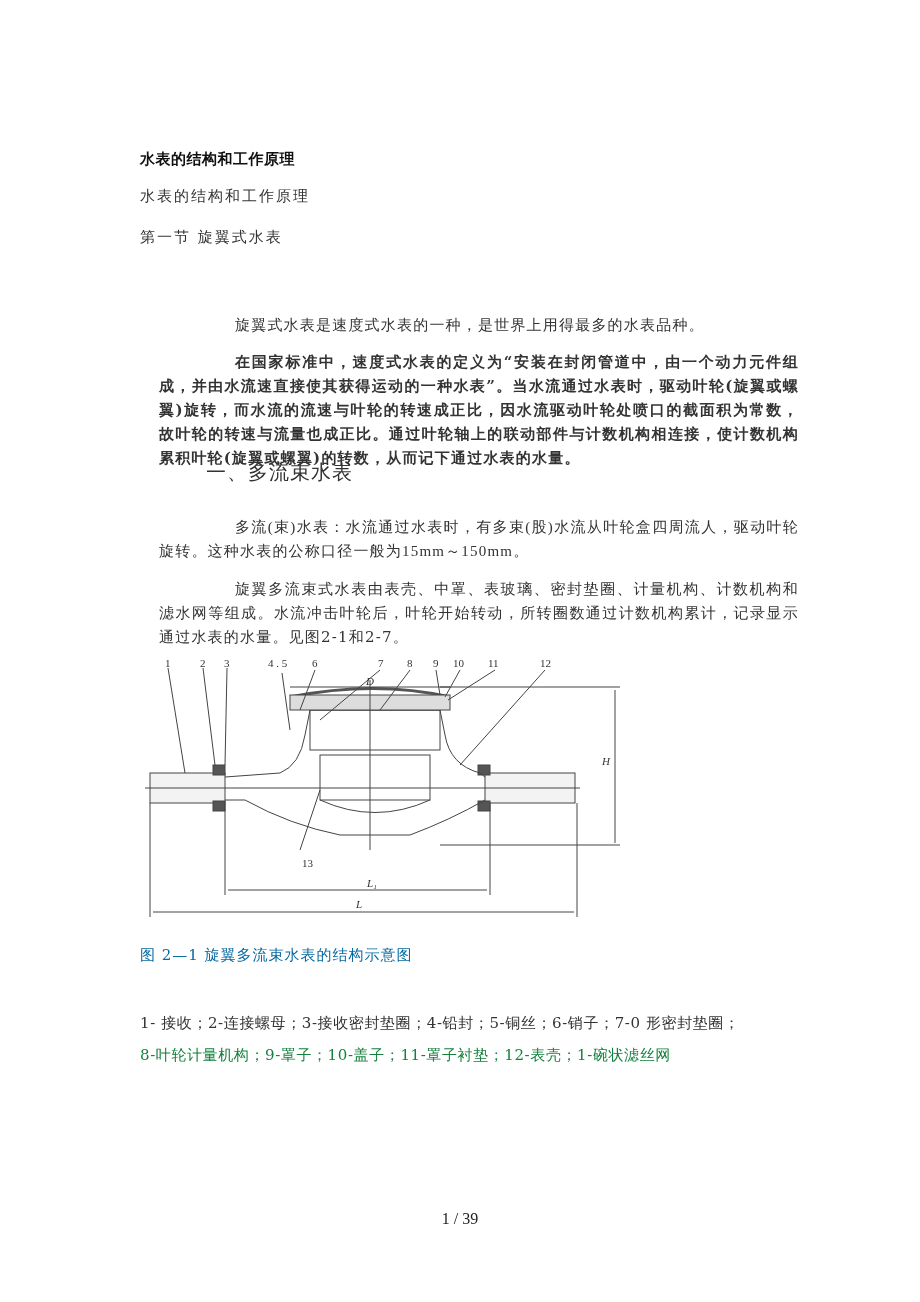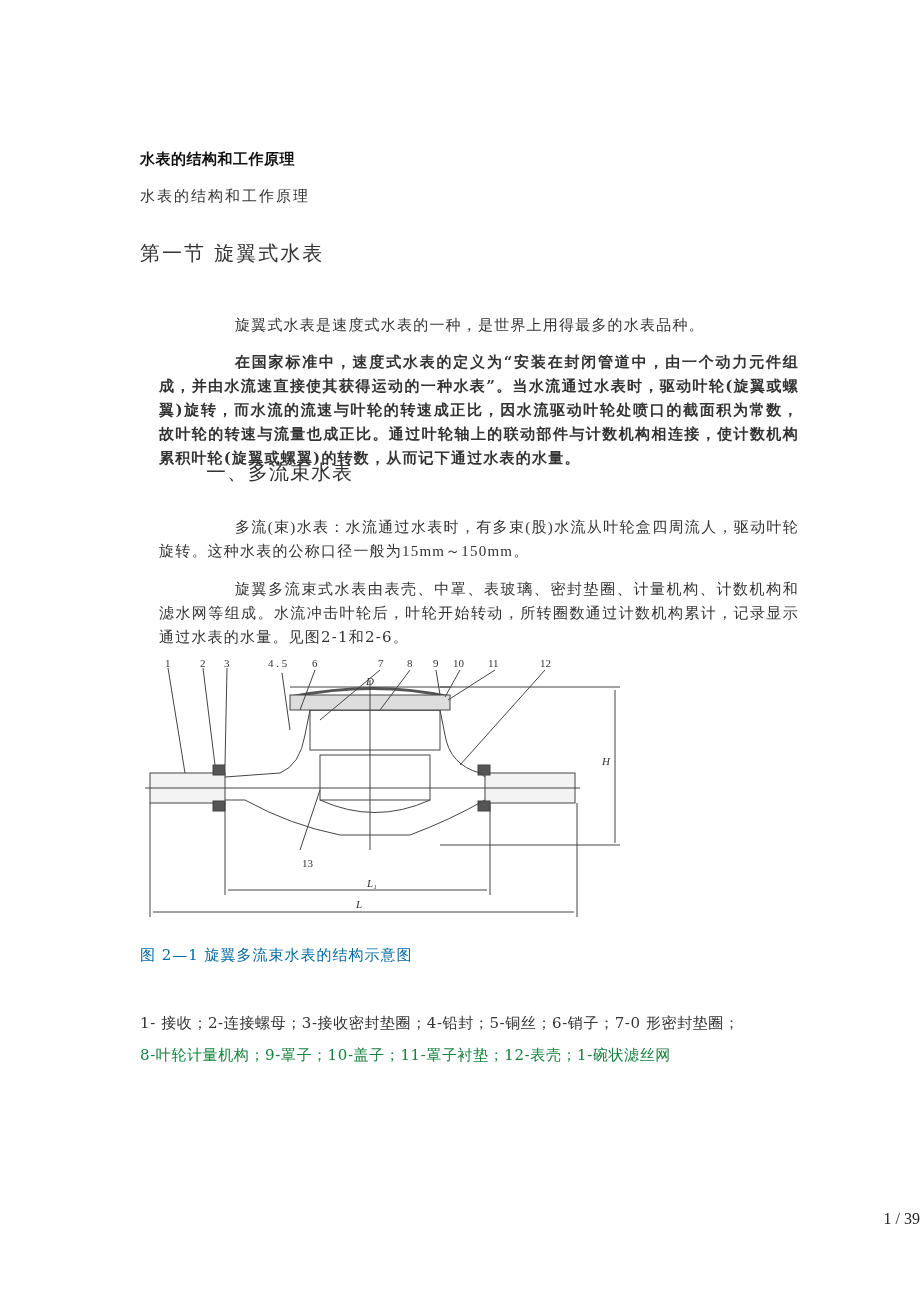--- a/index.html
+++ b/index.html
@@ -1,48 +1,48 @@
 <!DOCTYPE html>
 <html><head>
 <meta charset="utf-8">
 <style>
   html, body { margin: 0; padding: 0; background: #ffffff; }
   body { width: 920px; height: 1302px; position: relative; overflow: hidden;
          font-family: "DejaVu Serif", serif; color: #222; }
   .abs { position: absolute; }
   .title-bold { left: 140px; top: 150px; font-size: 15px; font-weight: bold; color: #111; font-family: "DejaVu Sans", sans-serif; letter-spacing: 0.5px; }
   .subtitle { left: 140px; top: 187px; font-size: 15px; color: #333; letter-spacing: 2px; }
-  .section { left: 140px; top: 240px; font-size: 20px; color: #333; letter-spacing: 2px; }
+  .section { left: 140px; top: 228px; font-size: 15px; color: #333; letter-spacing: 2px; }
   .para { left: 140px; width: 640px; font-size: 15px; line-height: 24px; color: #333; letter-spacing: 1.2px; text-align: justify; margin-left: 19px; }
   .indent { text-indent: 76px; }
   .p1 { top: 313px; }
   .p2 { top: 350px; font-weight: bold; }
   .h1 { left: 206px; top: 459px; font-size: 20px; color: #333; letter-spacing: 1px; text-align: right; }
   .p3 { top: 515px; font-family: Liberation Serif, serif; }
   .p4 { top: 577px; }
   .figure { left: 140px; top: 655px; width: 500px; height: 270px; }
   .caption { left: 140px; top: 946px; font-size: 15px; color: #0369a1; letter-spacing: 1px; }
   .legend1 { left: 140px; top: 986px; font-size: 15px; color: #333; letter-spacing: 0.6px; white-space: nowrap; margin-top: 28px; }
   .legend2 { left: 140px; top: 1046px; font-size: 15px; color: #15803d; letter-spacing: 0.6px; white-space: nowrap; }
-  .pagenum { left: 0; width: 920px; top: 1210px; text-align: right; font-size: 16px; color: #222; font-family: "Liberation Serif", serif; }
+  .pagenum { left: 0; width: 920px; top: 1210px; text-align: center; font-size: 16px; color: #222; font-family: "Liberation Serif", serif; }
   svg text { font-family: "Liberation Serif", serif; font-size: 11px; fill: #333; }
 </style>
 </head>
 <body>
 
 <div class="abs title-bold">水表的结构和工作原理</div>
 <div class="abs subtitle">水表的结构和工作原理</div>
 <div class="abs section">第一节 旋翼式水表</div>
 
 <div class="abs para indent p1">旋翼式水表是速度式水表的一种，是世界上用得最多的水表品种。</div>
 <div class="abs para indent p2">在国家标准中，速度式水表的定义为“安装在封闭管道中，由一个动力元件组成，并由水流速直接使其获得运动的一种水表”。当水流通过水表时，驱动叶轮(旋翼或螺翼)旋转，而水流的流速与叶轮的转速成正比，因水流驱动叶轮处喷口的截面积为常数，故叶轮的转速与流量也成正比。通过叶轮轴上的联动部件与计数机构相连接，使计数机构累积叶轮(旋翼或螺翼)的转数，从而记下通过水表的水量。</div>
 
 <div class="abs h1">一、多流束水表</div>
 <div class="abs para indent p3">多流(束)水表：水流通过水表时，有多束(股)水流从叶轮盒四周流人，驱动叶轮旋转。这种水表的公称口径一般为15mm～150mm。</div>
-<div class="abs para indent p4">旋翼多流束式水表由表壳、中罩、表玻璃、密封垫圈、计量机构、计数机构和滤水网等组成。水流冲击叶轮后，叶轮开始转动，所转圈数通过计数机构累计，记录显示通过水表的水量。见图2-1和2-6。</div>
+<div class="abs para indent p4">旋翼多流束式水表由表壳、中罩、表玻璃、密封垫圈、计量机构、计数机构和滤水网等组成。水流冲击叶轮后，叶轮开始转动，所转圈数通过计数机构累计，记录显示通过水表的水量。见图2-1和2-7。</div>
 
 <div class="abs figure">
   <svg width="500" height="270" viewBox="0 0 500 270">
     <g stroke="#444" fill="none" stroke-width="1">
 
       <rect x="10" y="118" width="75" height="30" fill="#f3f3f3"></rect>
       <rect x="345" y="118" width="90" height="30" fill="#f3f3f3"></rect>
       <line x1="5" y1="133" x2="440" y2="133"></line>
 
       <rect x="73" y="110" width="12" height="10" fill="#555"></rect>

